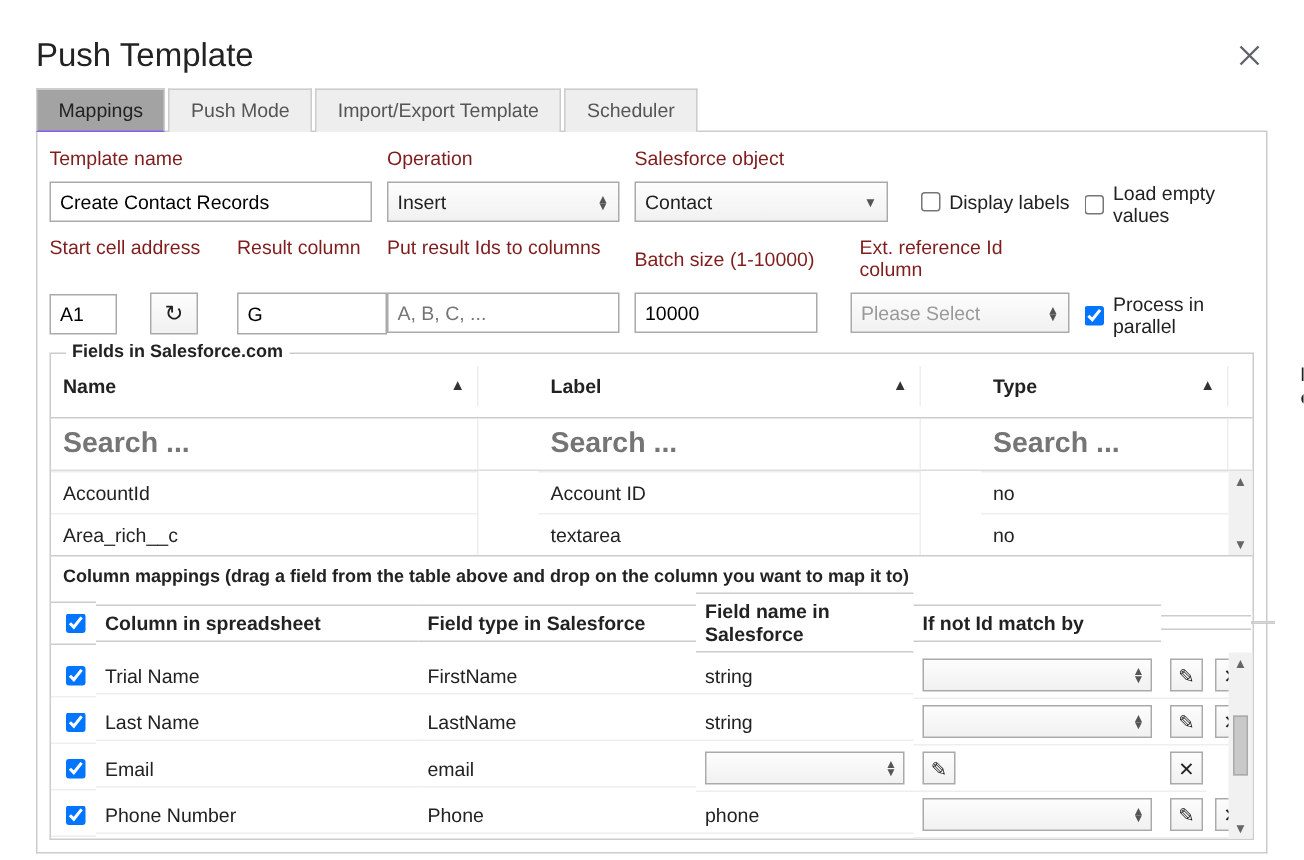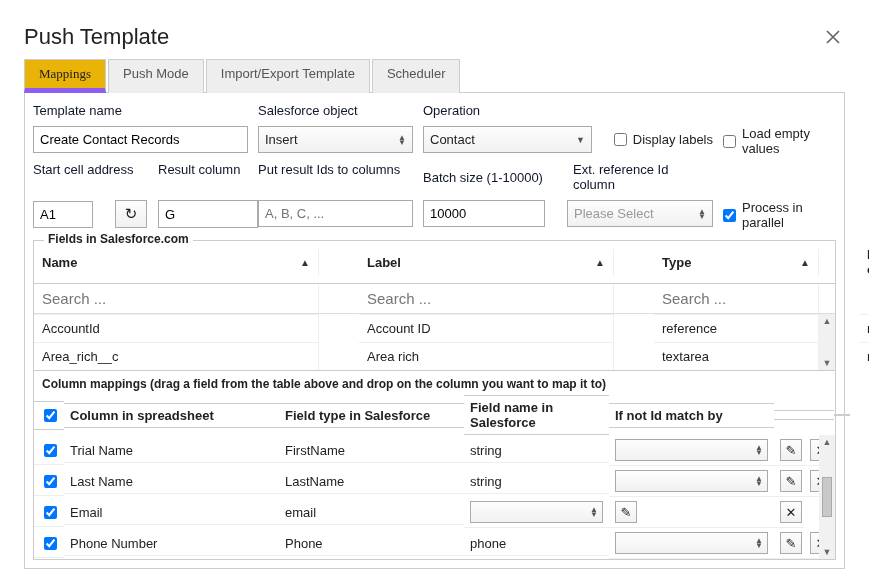--- a/index.html
+++ b/index.html
@@ -49,37 +49,36 @@
     border-bottom: none;
     background: #eee;
     color: #555;
     font-size: 13px;
     cursor: pointer;
     position: relative;
     top: 1px;
     margin-right: 2px;
   }
   .tab.active {
-    background: #eab308;
+    background: #a3a3a3;
     color: #222;
-    border-bottom: 5px solid #8b5cf6;
-    font-family: Liberation Serif, serif;
+    border-bottom: 1px solid #8b5cf6;
   }
   .panel {
     border: 1px solid #ccc;
     border-top: none;
     padding: 10px 8px 8px 8px;
   }
   .form-grid {
     display: grid;
     grid-template-columns: 215px 155px 290px 1fr;
     gap: 6px 10px;
     align-items: start;
   }
-  .lbl { font-size: 13px; color: #0f172a; margin-bottom: 2px; }
+  .lbl { font-size: 13px; color: #7f1d1d; margin-bottom: 2px; }
   .ctl-row { display:flex; gap:22px; align-items:center; }
   input[type=text].txt, .sel {
     border: 1px solid #aaa;
     padding: 5px 6px;
     font-size: 13px;
     background: #fff;
     width: 100%;
   }
   .sel {
     display:flex; align-items:center; justify-content:space-between;
@@ -106,21 +105,21 @@
     display:grid;
     grid-template-columns: 285px 255px 165px 70px 16px;
     align-items:center;
     gap:40px;
   }
   .tbl-head { border-bottom:1px solid #ccc; }
   .th { padding:6px 8px; font-weight:bold; display:flex; align-items:center; justify-content:space-between; border-right:1px solid #eee; }
   .th .sort { font-size:10px; color:#333; }
   .filter-row .fcell { padding:2px 4px; border-right:1px solid #eee; }
   .filter-row input {
-    width:100%; border:none; padding:4px 4px; font-size:15px; color:#ec4899;
+    width:100%; border:none; padding:4px 4px; font-size:19px; color:#ec4899;font-weight:bold;
   }
   .filter-row { border-bottom:1px solid #ddd; }
   .td { padding:6px 8px; border-right:1px solid #eee; border-top:1px solid #eee; }
   .rows-wrap { position:relative; }
   .rows-scroll {
     position:absolute; right:0; top:0; bottom:0; width:16px;
     background:#f1f1f1; display:flex; flex-direction:column; justify-content:space-between; align-items:center;
     font-size:9px; color:#666; padding:2px 0;
   }
   
@@ -167,22 +166,22 @@
     <div class="tab active">Mappings</div>
     <div class="tab">Push Mode</div>
     <div class="tab">Import/Export Template</div>
     <div class="tab">Scheduler</div>
   </div>
 
   <div class="panel">
 
     <div class="form-grid">
       <div class="lbl">Template name</div>
+      <div class="lbl">Operation</div>
       <div class="lbl">Salesforce object</div>
-      <div class="lbl">Operation</div>
       <div></div>
 
       <input type="text" class="txt" value="Create Contact Records" style="">
       <div class="sel">
         <span>Insert</span>
         <span class="sel-caret">▲<br>▼</span>
       </div>
       <div class="ctl-row">
         <div class="sel" style="flex:1">
           <span>Contact</span>
@@ -204,21 +203,21 @@
       </div>
       <div class="lbl">Put result Ids to columns</div>
       <div class="ctl-row">
         <div class="lbl" style="flex:0 0 128px">Batch size (1-10000)</div>
         <div class="lbl" style="flex:1">Ext. reference Id column</div>
       </div>
       <div></div>
 
       <div class="start-wrap">
         <div class="ctl-row">
-          <input type="text" class="txt" style="width: 60px;" value="A1">
+          <input type="text" class="txt" style="width: 45px;" value="A1">
           <div class="icon-btn" style="width:32px;height:28px;border:1px solid #aaa">
             <span style="font-size:15px;">↻</span>
           </div>
         </div>
         <input type="text" class="txt" value="G" style="">
       </div>
       <input type="text" class="txt placeholder" placeholder="A, B, C, ..." style="">
       <div class="ctl-row">
         <input type="text" class="txt" style="flex: 0 0 122px;" value="10000">
         <div class="sel" style="flex:1">
@@ -256,27 +255,25 @@
         <div class="fcell"><input type="text" placeholder="Search ..." style=""></div>
         <div class="fcell"><input type="text" placeholder="Search ..." style=""></div>
         <div class="fcell"><input type="text" placeholder="Search ..." style=""></div>
         <div class="fcell" style="border-right:none"></div>
         <div></div>
       </div>
       <div class="rows-wrap">
         <div class="tbl-row">
           <div class="td">AccountId</div>
           <div class="td">Account ID</div>
-          <div class="td">reference</div>
           <div class="td" style="border-right:none">no</div>
           <div></div>
         </div>
         <div class="tbl-row">
           <div class="td">Area_rich__c</div>
-          <div class="td">Area rich</div>
           <div class="td">textarea</div>
           <div class="td" style="border-right:none">no</div>
           <div></div>
         </div>
         <div class="rows-scroll">
           <span>▲</span>
           <span>▼</span>
         </div>
       </div>
 

